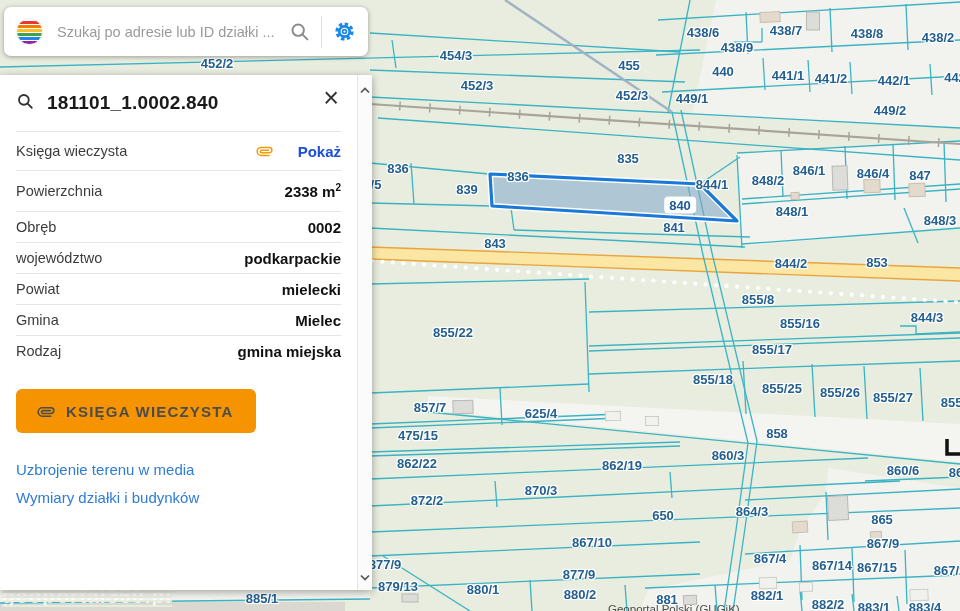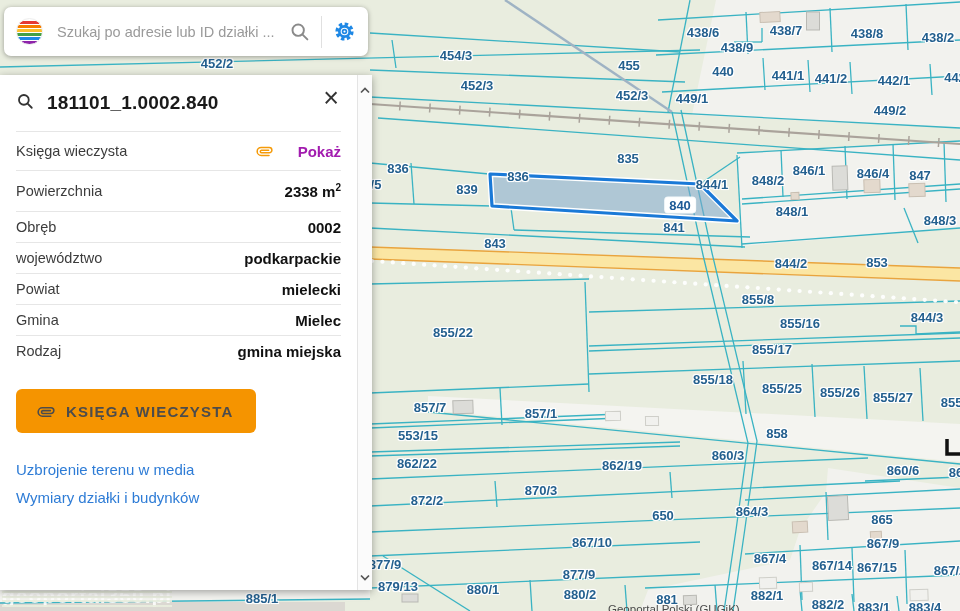--- a/index.html
+++ b/index.html
@@ -35,21 +35,21 @@
   #panel-content { position:absolute; left:0; top:0; right:15px; bottom:0; padding:0 16px; }
   #panel-title-row { display:flex; align-items:center; height:56px; position:relative; }
   #panel-title { font-size:19px; font-weight:bold; color:#1a1a1a; margin-left:13px; letter-spacing:.2px; }
   #panel-close { position:absolute; right:2px; top:10px; font-size:27px; color:#333; line-height:1; cursor:pointer; background:none; border:none; font-family:"Liberation Sans",sans-serif; }
   .prow { display:flex; align-items:center; justify-content:space-between; border-top:1px solid #e6e6e6; }
   .prow:nth-child(1){ height:39px; } .prow:nth-child(2){ height:41px; }
   .prow:nth-child(n+3){ height:31px; }
   .prow .rlabel { font-size:14.5px; color:#3c3c3c; }
   .prow .rvalue { font-size:15px; font-weight:bold; color:#111; }
   .prow .rvalue sup { font-size:10px; }
-  .prow .rvalue.link { color:#a21caf; display:flex; align-items:center; gap:25px; cursor:pointer; }
+  .prow .rvalue.link { color:#1d4ed8; display:flex; align-items:center; gap:25px; cursor:pointer; }
   #kw-button { margin-top:23px; height:44px; background:#f59400; border:none; border-radius:6px; display:flex; align-items:center;
                gap:11px; padding:0 22px; font-size:15px; font-weight:600; letter-spacing:1.2px; color:#4c4c4c; cursor:pointer; font-family:"Liberation Sans",sans-serif; }
   #panel-links { margin-top:22px; display:flex; flex-direction:column; }
   #panel-links a { font-size:15px; color:#2e7cd6; text-decoration:none; height:28px; display:flex; align-items:center; cursor:pointer; }
   .clip-icon { display:inline-flex; transform:rotate(45deg); }
 </style>
 </head>
 <body>
 <div id="stage">
 
@@ -306,22 +306,22 @@
       <div class="plabel" style="left: 927px; top: 317px;">844/3</div>
       <div class="plabel" style="left: 800px; top: 323px;">855/16</div>
       <div class="plabel" style="left: 453px; top: 332px;">855/22</div>
       <div class="plabel" style="left: 772px; top: 349px;">855/17</div>
       <div class="plabel" style="left: 713px; top: 379px;">855/18</div>
       <div class="plabel" style="left: 782px; top: 388px;">855/25</div>
       <div class="plabel" style="left: 840px; top: 392px;">855/26</div>
       <div class="plabel" style="left: 893px; top: 397px;">855/27</div>
       <div class="plabel" style="left: 957px; top: 402px;">855/2</div>
       <div class="plabel" style="left: 430px; top: 407px;">857/7</div>
-      <div class="plabel" style="left: 541px; top: 413px;">857/1</div>
-      <div class="plabel" style="left: 418px; top: 435px;">553/15</div>
+      <div class="plabel" style="left: 541px; top: 413px;">625/4</div>
+      <div class="plabel" style="left: 418px; top: 435px;">475/15</div>
       <div class="plabel" style="left: 777px; top: 433px;">858</div>
       <div class="plabel" style="left: 417px; top: 463px;">862/22</div>
       <div class="plabel" style="left: 622px; top: 465px;">862/19</div>
       <div class="plabel" style="left: 728px; top: 455px;">860/3</div>
       <div class="plabel" style="left: 903px; top: 470px;">860/6</div>
       <div class="plabel" style="left: 956px; top: 472px;">86</div>
       <div class="plabel" style="left: 541px; top: 490px;">870/3</div>
       <div class="plabel" style="left: 427px; top: 500px;">872/2</div>
       <div class="plabel" style="left: 663px; top: 515px;">650</div>
       <div class="plabel" style="left: 752px; top: 511px;">864/3</div>

